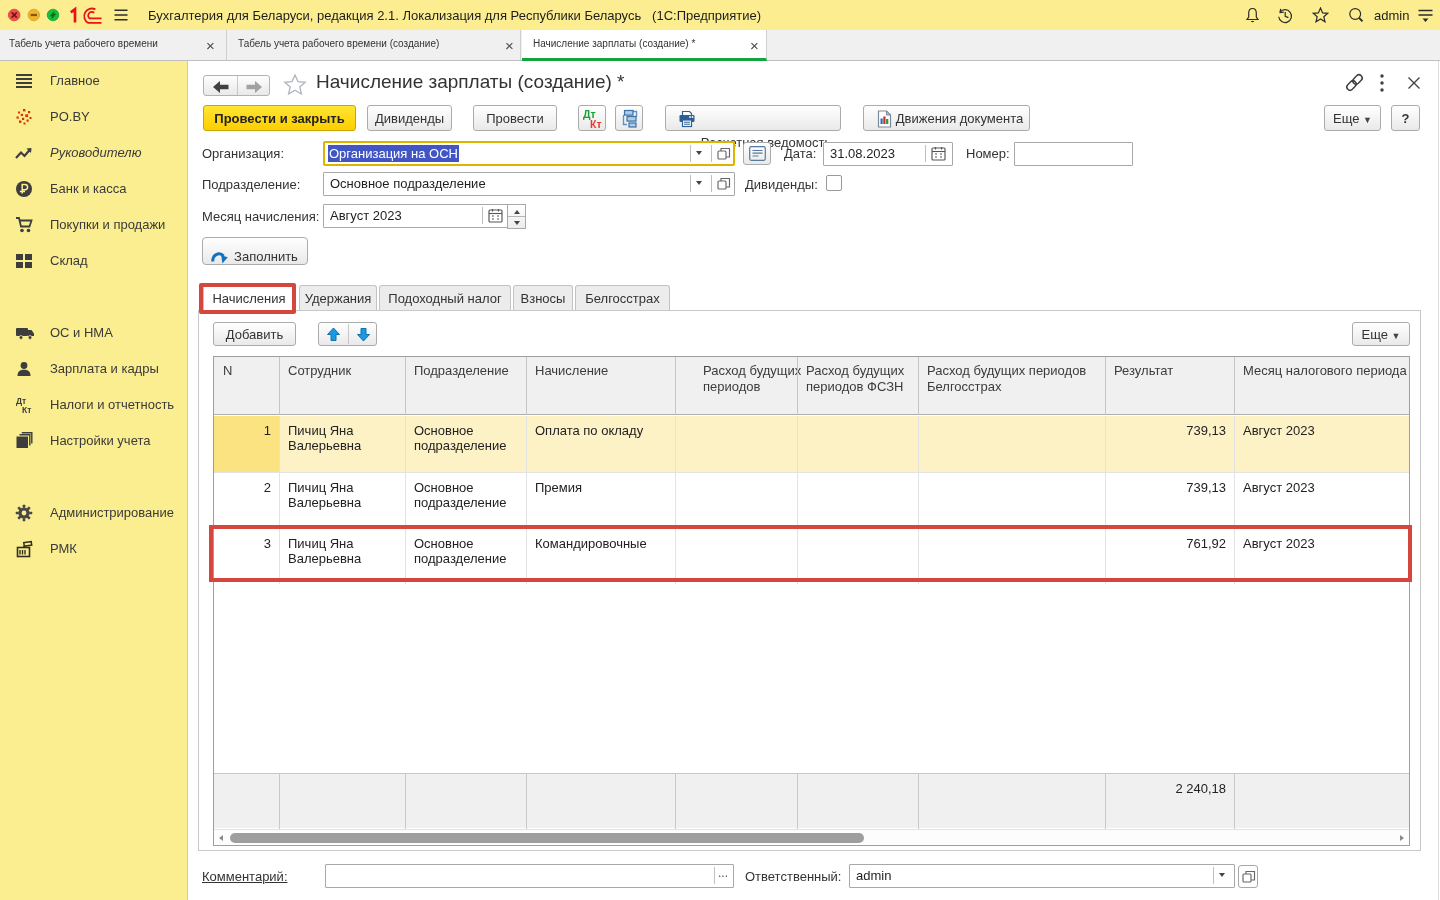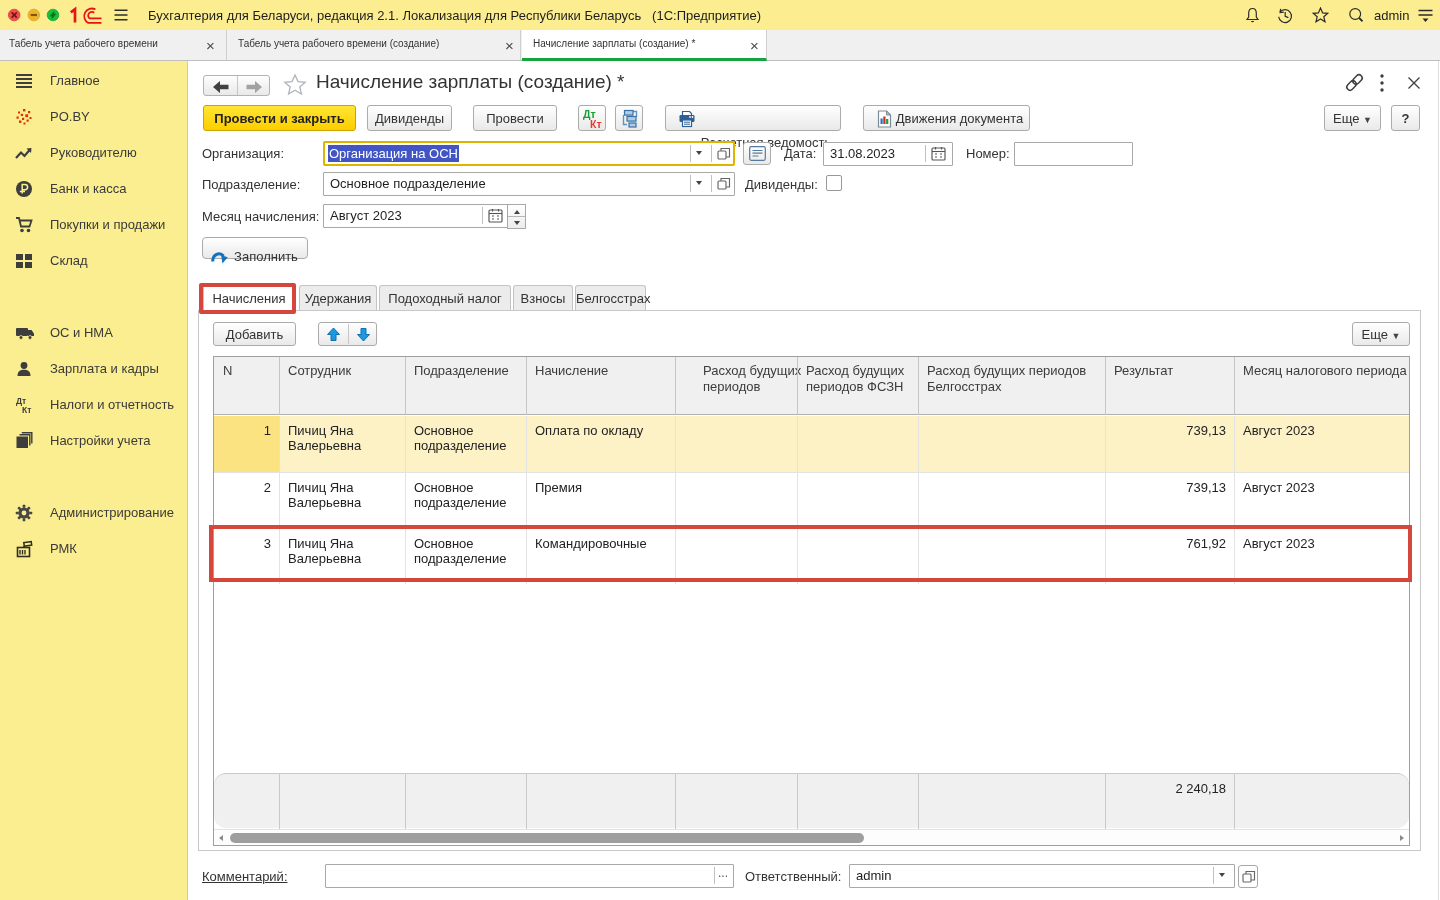--- a/index.html
+++ b/index.html
@@ -135,21 +135,21 @@
         <rect x="1.5" y="8.5" width="2.2" height="2.2"></rect>
         <rect x="14.5" y="9" width="2" height="2"></rect>
         <rect x="7" y="9.8" width="2.2" height="2.2"></rect>
         <rect x="11.5" y="11.5" width="2.2" height="2.2"></rect>
         <rect x="4" y="12.5" width="2.4" height="2.4"></rect>
         <rect x="8.5" y="14.5" width="2" height="2"></rect>
       </g>
     </svg>
     <div class="lbl">PO.BY</div>
   </div>
-  <div class="sitem" style="top:74px;">
+  <div class="sitem" style="top:74px;font-style:italic;">
     <svg width="18" height="18" viewBox="0 0 18 18">
       <path d="M1 14 L6 8.5 L9.5 12 L15 5.5" stroke="#3d3d3d" stroke-width="2.2" fill="none"></path>
       <path d="M11.5 4.5 L16.5 4 L16 9 Z" fill="#3d3d3d"></path>
     </svg>
     <div class="lbl">Руководителю</div>
   </div>
   <div class="sitem" style="top:110px;">
     <svg width="18" height="18" viewBox="0 0 18 18">
       <circle cx="9" cy="9" r="8" fill="#3d3d3d"></circle>
       <path d="M7.2 13.5 V4.5 H10 a2.6 2.6 0 0 1 0 5.2 H7.2 M4.8 11.6 H10" stroke="#fbee90" stroke-width="1.5" fill="none"></path>
@@ -366,41 +366,41 @@
     <path d="M1 5.5 H14" stroke="#555" stroke-width="1.1"></path>
     <path d="M4.5 1 V3.5 M10.5 1 V3.5" stroke="#555" stroke-width="1.2"></path>
     <path d="M4 8 H6 M9 8 H11 M4 11 H6 M9 11 H11" stroke="#555" stroke-width="1.2"></path>
   </svg>
   <div class="abs" style="left:318px; top:143px; width:19px; height:25px; border:1px solid #a8a8a8; background:linear-gradient(#fff,#ececec);">
     <div class="abs" style="left:0; top:11px; width:17px; height:1px; background:#b5b5b5;"></div>
     <div class="abs" style="left:5.5px; top:5px; width:0; height:0; border-left:3px solid transparent; border-right:3px solid transparent; border-bottom:4px solid #444;"></div>
     <div class="abs" style="left:5.5px; top:16px; width:0; height:0; border-left:3px solid transparent; border-right:3px solid transparent; border-top:4px solid #444;"></div>
   </div>
 
-  <div class="btn" style="left:13px; top:176px; width:106px; height:22px; border-radius:4px;">
+  <div class="btn" style="left:13px; top:176px; width:106px; height:28px; border-radius:4px;">
     <svg class="abs" style="left:8px; top:11px;" width="19" height="18" viewBox="0 0 19 18">
       <path d="M2 12.5 A 6.2 6.2 0 0 1 12.6 6.9" fill="none" stroke="#1272bd" stroke-width="3"></path>
       <path d="M10.2 6.2 L16.8 8.2 L11.4 14.6 Z" fill="#1272bd"></path>
     </svg>
     <div class="bt" style="top:11px; padding-left:22px;">Заполнить</div>
   </div>
 
   <div class="ptab act" style="left:14px; width:92px;">
       <div class="pt">Начисления</div>
     </div>
   <div class="ptab" style="left:110px; width:78px;">
       <div class="pt">Удержания</div>
     </div>
   <div class="ptab" style="left:190px; width:132px;">
       <div class="pt">Подоходный налог</div>
     </div>
   <div class="ptab" style="left:324px; width:60px;">
       <div class="pt">Взносы</div>
     </div>
-  <div class="ptab" style="left:386px; width:71px;">
+  <div class="ptab" style="left:386px; width:95px;">
       <div class="pt">Белгосстрах</div>
     </div>
   <div class="redbox" style="left:10px; top:222px; width:97px; height:31px; border-radius:2px;"></div>
 
   <div id="grpbox"></div>
 
   <div class="btn" style="left:24px; top:261px; width:83px; height:24px;">
       <div class="bt" style="top:4px;">Добавить</div>
     </div>
   <div class="abs" style="left:129px; top:261px; width:59px; height:24px; border:1px solid #ababab; border-radius:3px; background:linear-gradient(#ffffff,#e9e9e9);">
@@ -522,21 +522,21 @@
 
     <div class="vline" style="left:65px; top:59px; height:168px; background:#e3e3e3;"></div>
     <div class="vline" style="left:191px; top:59px; height:168px; background:#e3e3e3;"></div>
     <div class="vline" style="left:312px; top:59px; height:168px; background:#e3e3e3;"></div>
     <div class="vline" style="left:461px; top:59px; height:168px; background:#e3e3e3;"></div>
     <div class="vline" style="left:583px; top:59px; height:168px; background:#e3e3e3;"></div>
     <div class="vline" style="left:704px; top:59px; height:168px; background:#e3e3e3;"></div>
     <div class="vline" style="left:891px; top:59px; height:168px; background:#e3e3e3;"></div>
     <div class="vline" style="left:1020px; top:59px; height:168px; background:#e3e3e3;"></div>
 
-    <div class="trow" style="top:416px; height:55px; background:#f0f0f0; border-top:1px solid #c9c9c9;border-radius:12px;">
+    <div class="trow" style="top:416px; height:55px; background:#f0f0f0; border-top:1px solid #c9c9c9;">
       <div class="cell" style="left:891px; width:129px;">
           <div class="ctr">2 240,18</div>
         </div>
       <div class="vline" style="left:65px; height:55px; background:#c9c9c9;"></div>
       <div class="vline" style="left:191px; height:55px; background:#c9c9c9;"></div>
       <div class="vline" style="left:312px; height:55px; background:#c9c9c9;"></div>
       <div class="vline" style="left:461px; height:55px; background:#c9c9c9;"></div>
       <div class="vline" style="left:583px; height:55px; background:#c9c9c9;"></div>
       <div class="vline" style="left:704px; height:55px; background:#c9c9c9;"></div>
       <div class="vline" style="left:891px; height:55px; background:#c9c9c9;"></div>

